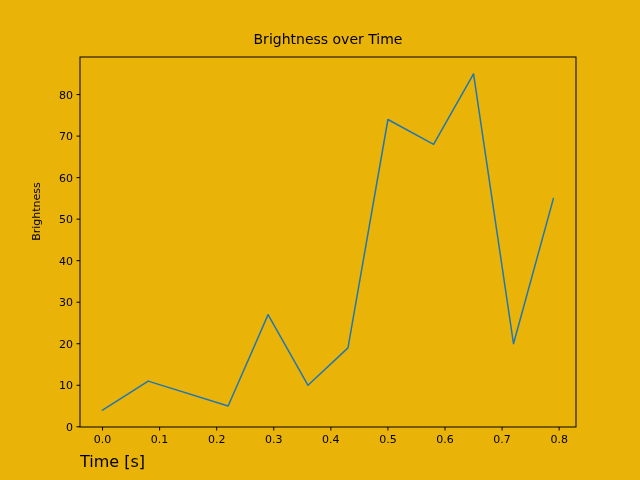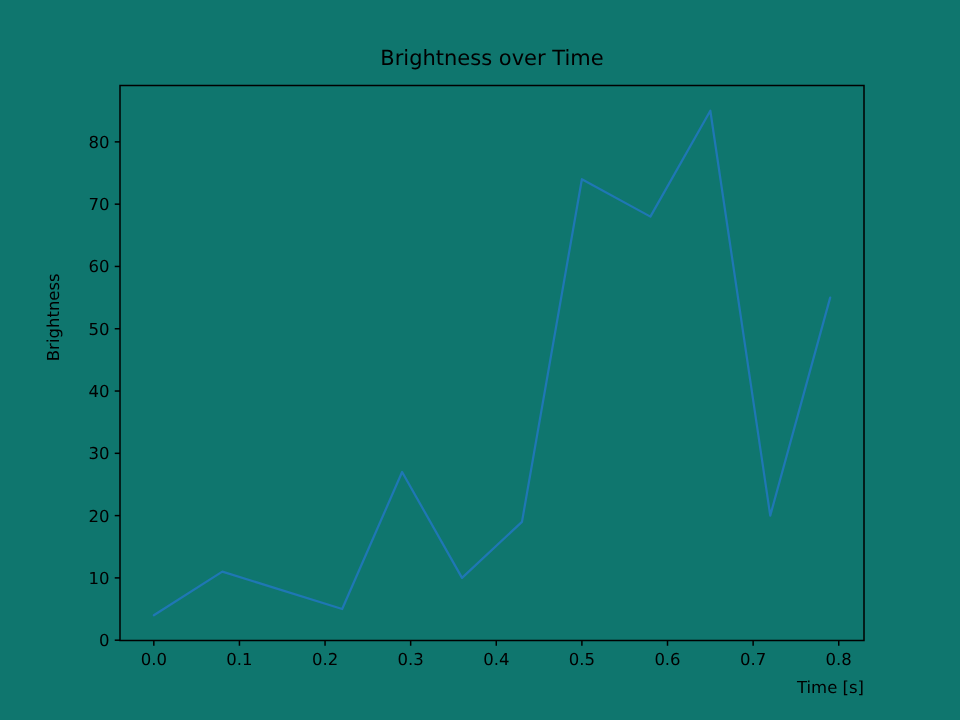--- a/index.html
+++ b/index.html
@@ -12,40 +12,40 @@
     height: 480px;
     font-family: "DejaVu Sans", sans-serif;
     overflow: hidden;
     position: relative;
   }
   #figure {
     position: absolute;
     left: 0; top: 0;
     width: 640px;
     height: 480px;
-    background: #0f766e;
+    background: #eab308;
   }
   .chart-title {
     position: absolute;
     left: 80px;
     top: 30px;
     width: 496px;
     text-align: center;
     font-size: 14px;
     color: #000000;
     line-height: 18px;
     white-space: nowrap;
   }
   .xlabel {
     position: absolute;
     left: 80px;
     top: 452px;
     width: 496px;
-    text-align: right;
-    font-size: 11px;
+    text-align: left;
+    font-size: 16px;
     color: #000000;
     white-space: nowrap;
   }
   .ylabel {
     position: absolute;
     left: -24px;
     top: 205px;
     width: 120px;
     text-align: center;
     font-size: 11px;

